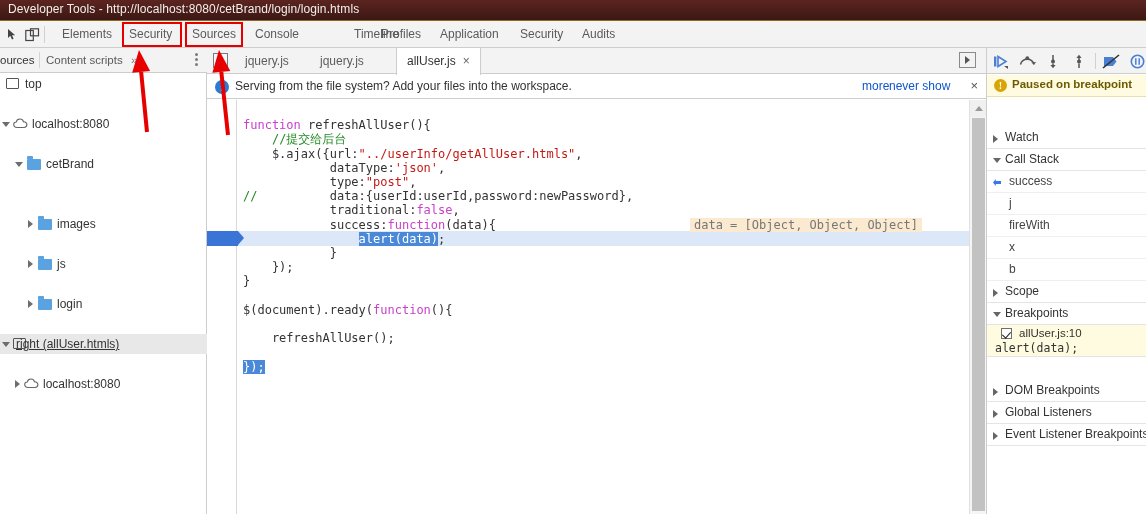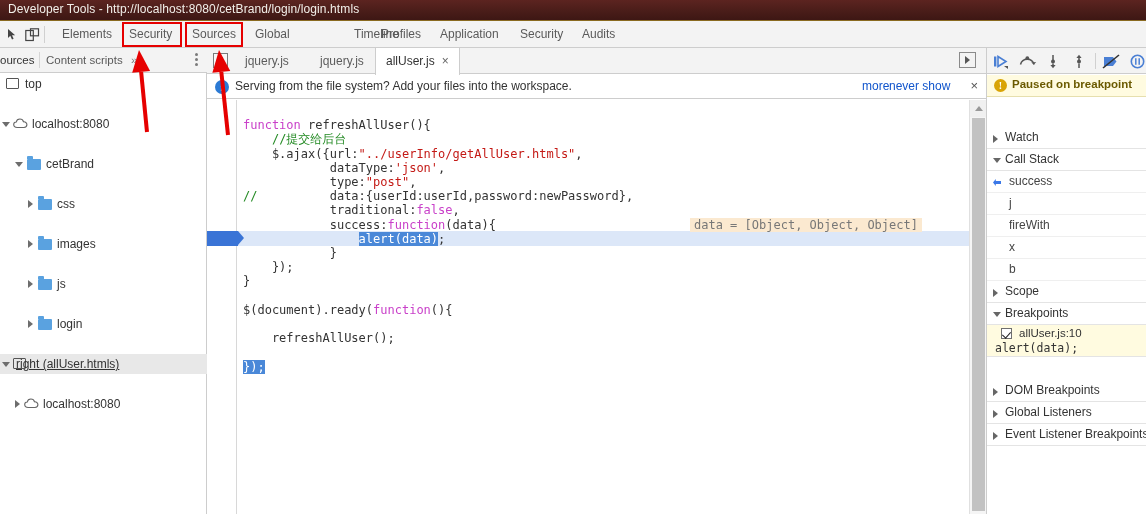--- a/index.html
+++ b/index.html
@@ -109,20 +109,21 @@
   }
   .collapse-btn i { width:0;height:0;border-right:5px solid #555;border-top:4px solid transparent;border-bottom:4px solid transparent; }
   .ftab {
     position: absolute; top: 0; height: 26px; line-height: 26px;
     font-size: 12px; color: #5c5c5c; padding: 0 10px; white-space: nowrap;
   }
   .ftab.active {
     background: #fff; color: #333;
     border-left: 1px solid #cdcdcd; border-right: 1px solid #cdcdcd;
     height: 27px;
+    margin-left: 21px;
   }
   .ftab .closex { margin-left: 7px; font-size: 12px; color: #666; }
   .panel-toggle {
     position: absolute; right: 10px; top: 4px; width: 17px; height: 16px;
     border: 1px solid #8a8a8a; background: #f2f2f2;
     display: flex; align-items: center; justify-content: center;
   }
   .panel-toggle i { width:0;height:0;border-left:5px solid #555;border-top:4px solid transparent;border-bottom:4px solid transparent; }
 
   .infobar {
@@ -284,21 +285,21 @@
       <svg width="15" height="14" viewBox="0 0 15 14">
         <rect x="0.8" y="2.5" width="7.5" height="10" fill="none" stroke="#444" stroke-width="1.2"></rect>
         <rect x="5.5" y="0.8" width="8" height="7" fill="none" stroke="#444" stroke-width="1.2"></rect>
       </svg>
     </div>
     <div class="tb-sep" style="left:44px;"></div>
 
     <div class="mtab" style="left:58px;">Elements</div>
     <div class="mtab" style="left:125px;">Security</div>
     <div class="mtab" style="left:188px;">Sources</div>
-    <div class="mtab" style="left:251px;">Global</div>
+    <div class="mtab" style="left:251px;">Console</div>
     <div class="mtab" style="left:314px;margin-left:36px;">Timeline</div>
     <div class="mtab" style="left:377px;">Profiles</div>
     <div class="mtab" style="left:436px;">Application</div>
     <div class="mtab" style="left:516px;">Security</div>
     <div class="mtab" style="left:578px;">Audits</div>
   </div>
 
   <div class="nav-pane">
     <div class="nav-subtabs">
       <div class="nav-subtab sel" style="left:0px;">ources</div>
@@ -336,29 +337,20 @@
       <div class="tree-row" style="top:40px;">
         <div class="tw expanded" style="left:13px;">
             <i></i>
           </div>
         <div class="ticon" style="left:27px;">
             <div class="ic-folder"></div>
           </div>
         <div class="tlabel" style="left:46px;">cetBrand</div>
       </div>
 
-      <div class="tree-row" style="top:60px;">
-        <div class="tw collapsed" style="left:24px;">
-            <i></i>
-          </div>
-        <div class="ticon" style="left:38px;">
-            <div class="ic-folder"></div>
-          </div>
-        <div class="tlabel" style="left:57px;">css</div>
-      </div>
 
       <div class="tree-row" style="top:80px;">
         <div class="tw collapsed" style="left:24px;">
             <i></i>
           </div>
         <div class="ticon" style="left:38px;">
             <div class="ic-folder"></div>
           </div>
         <div class="tlabel" style="left:57px;">images</div>
       </div>

